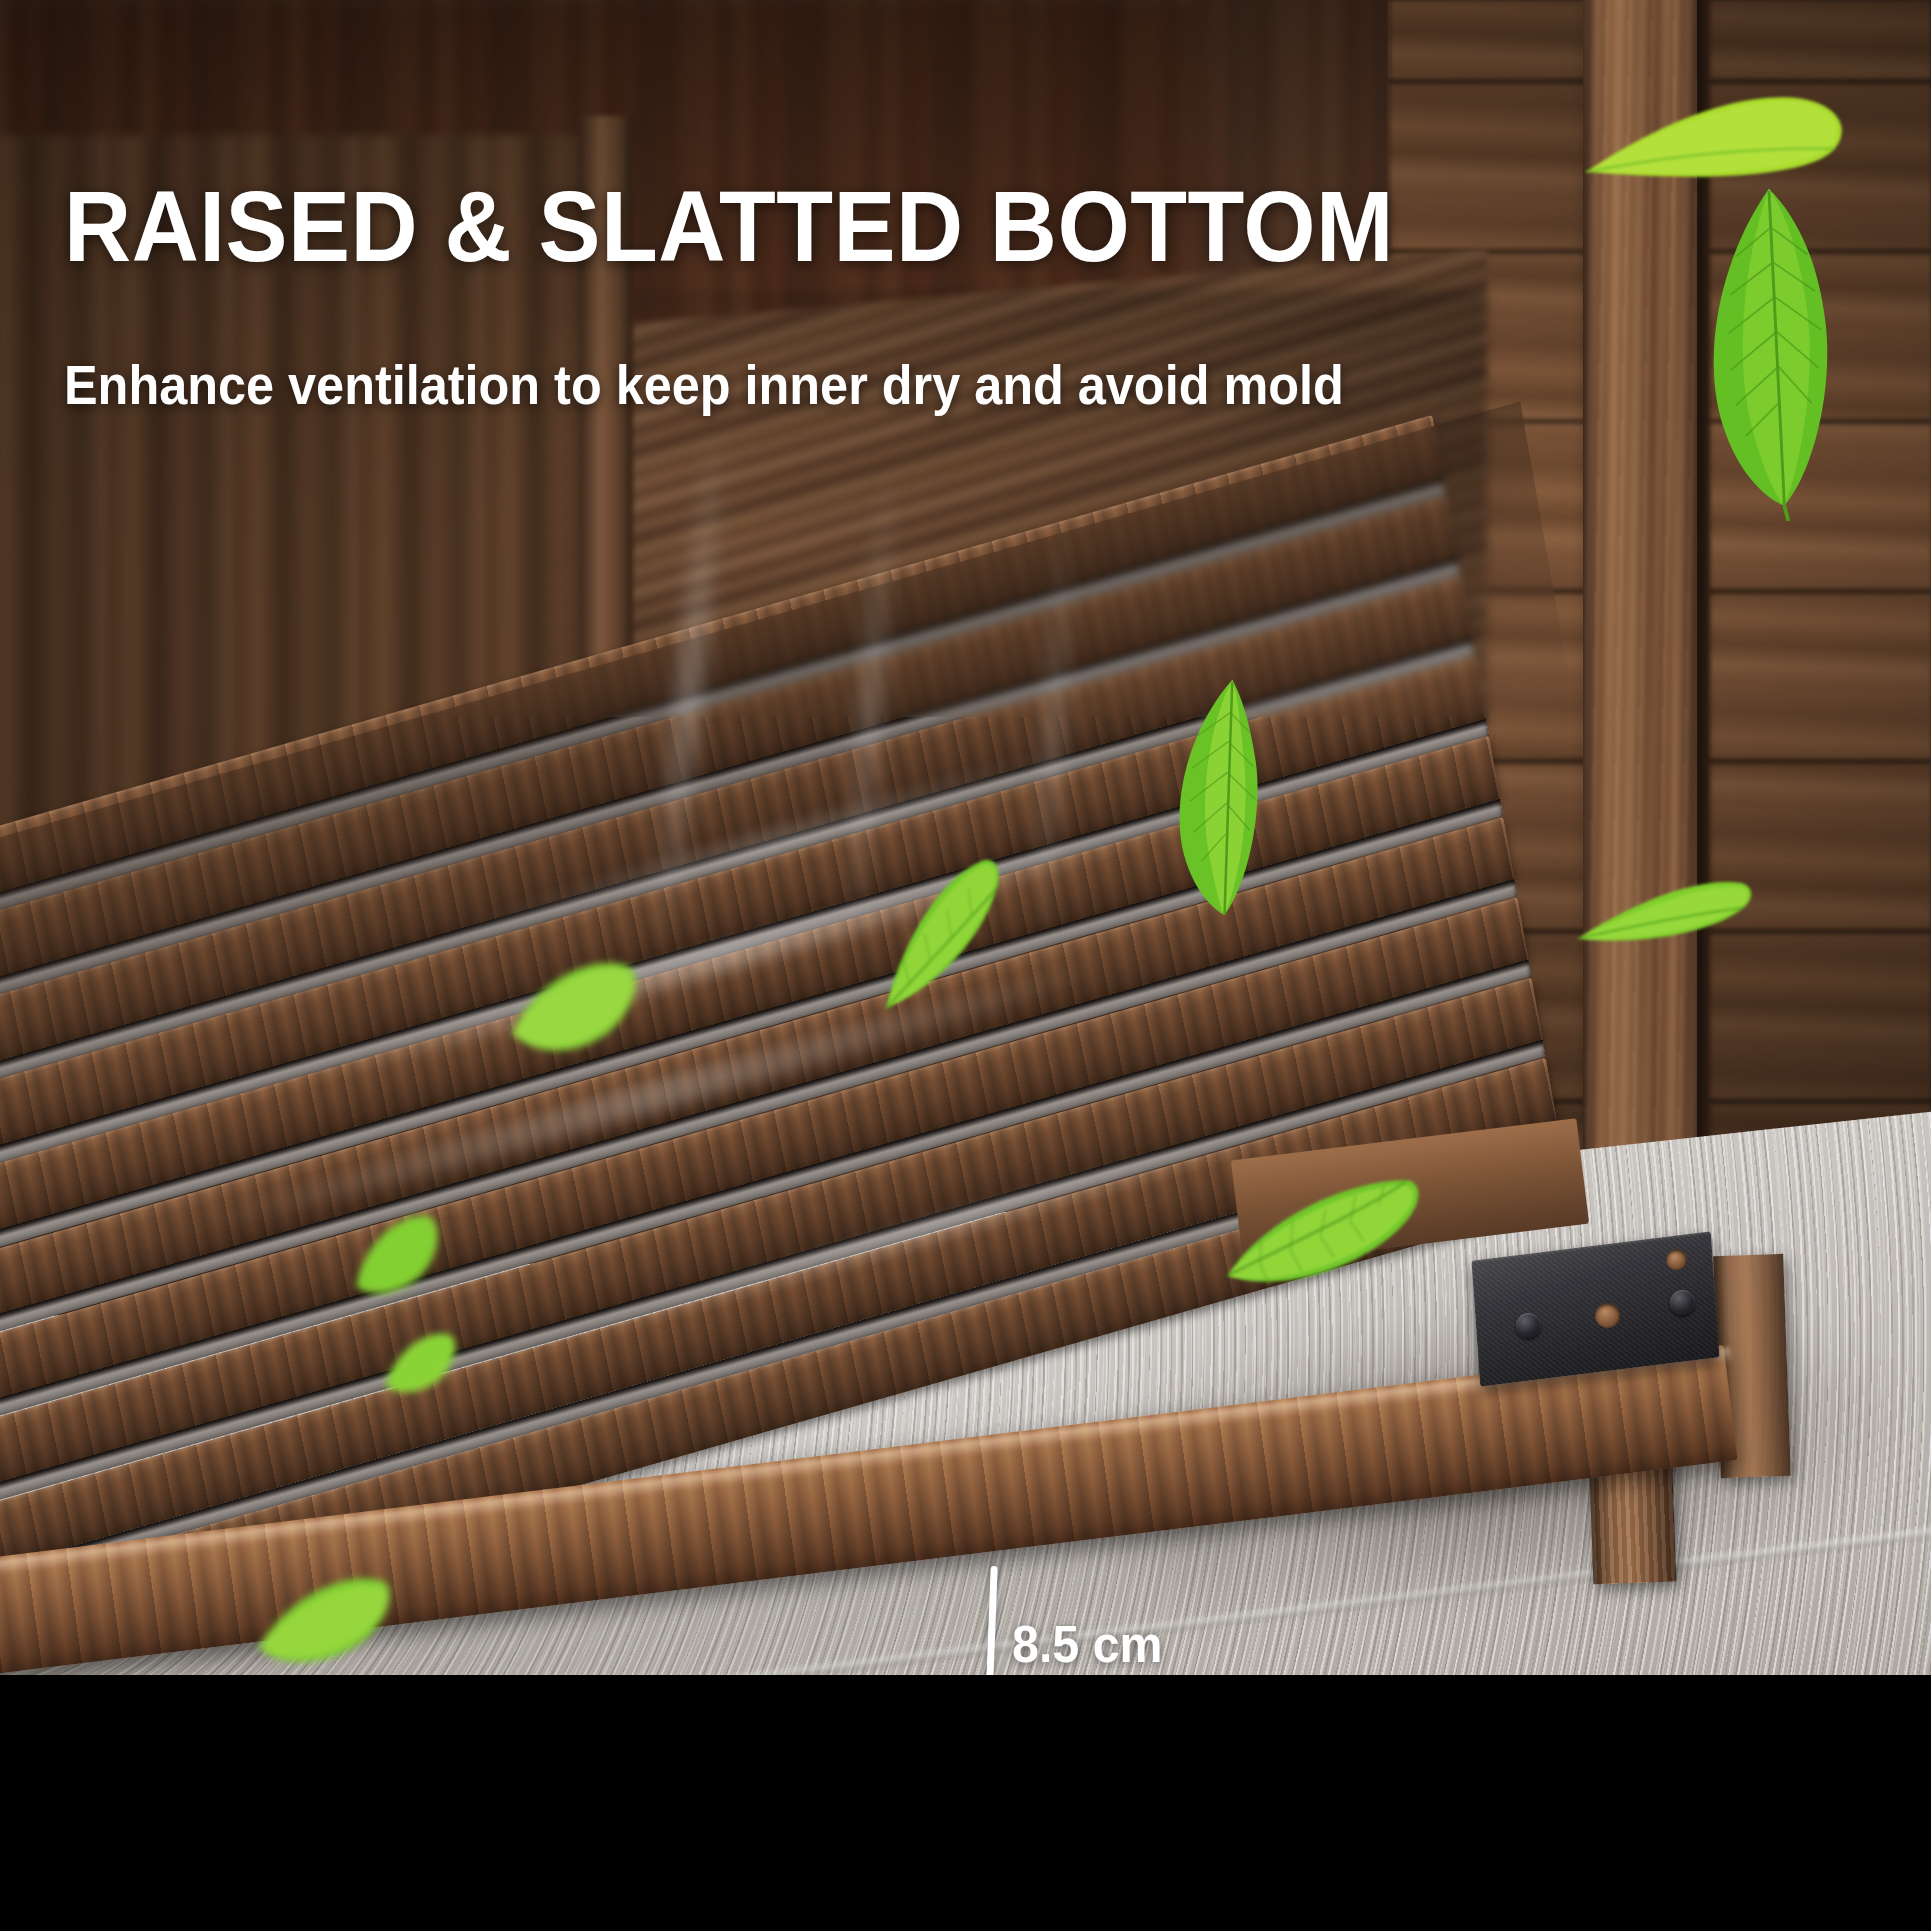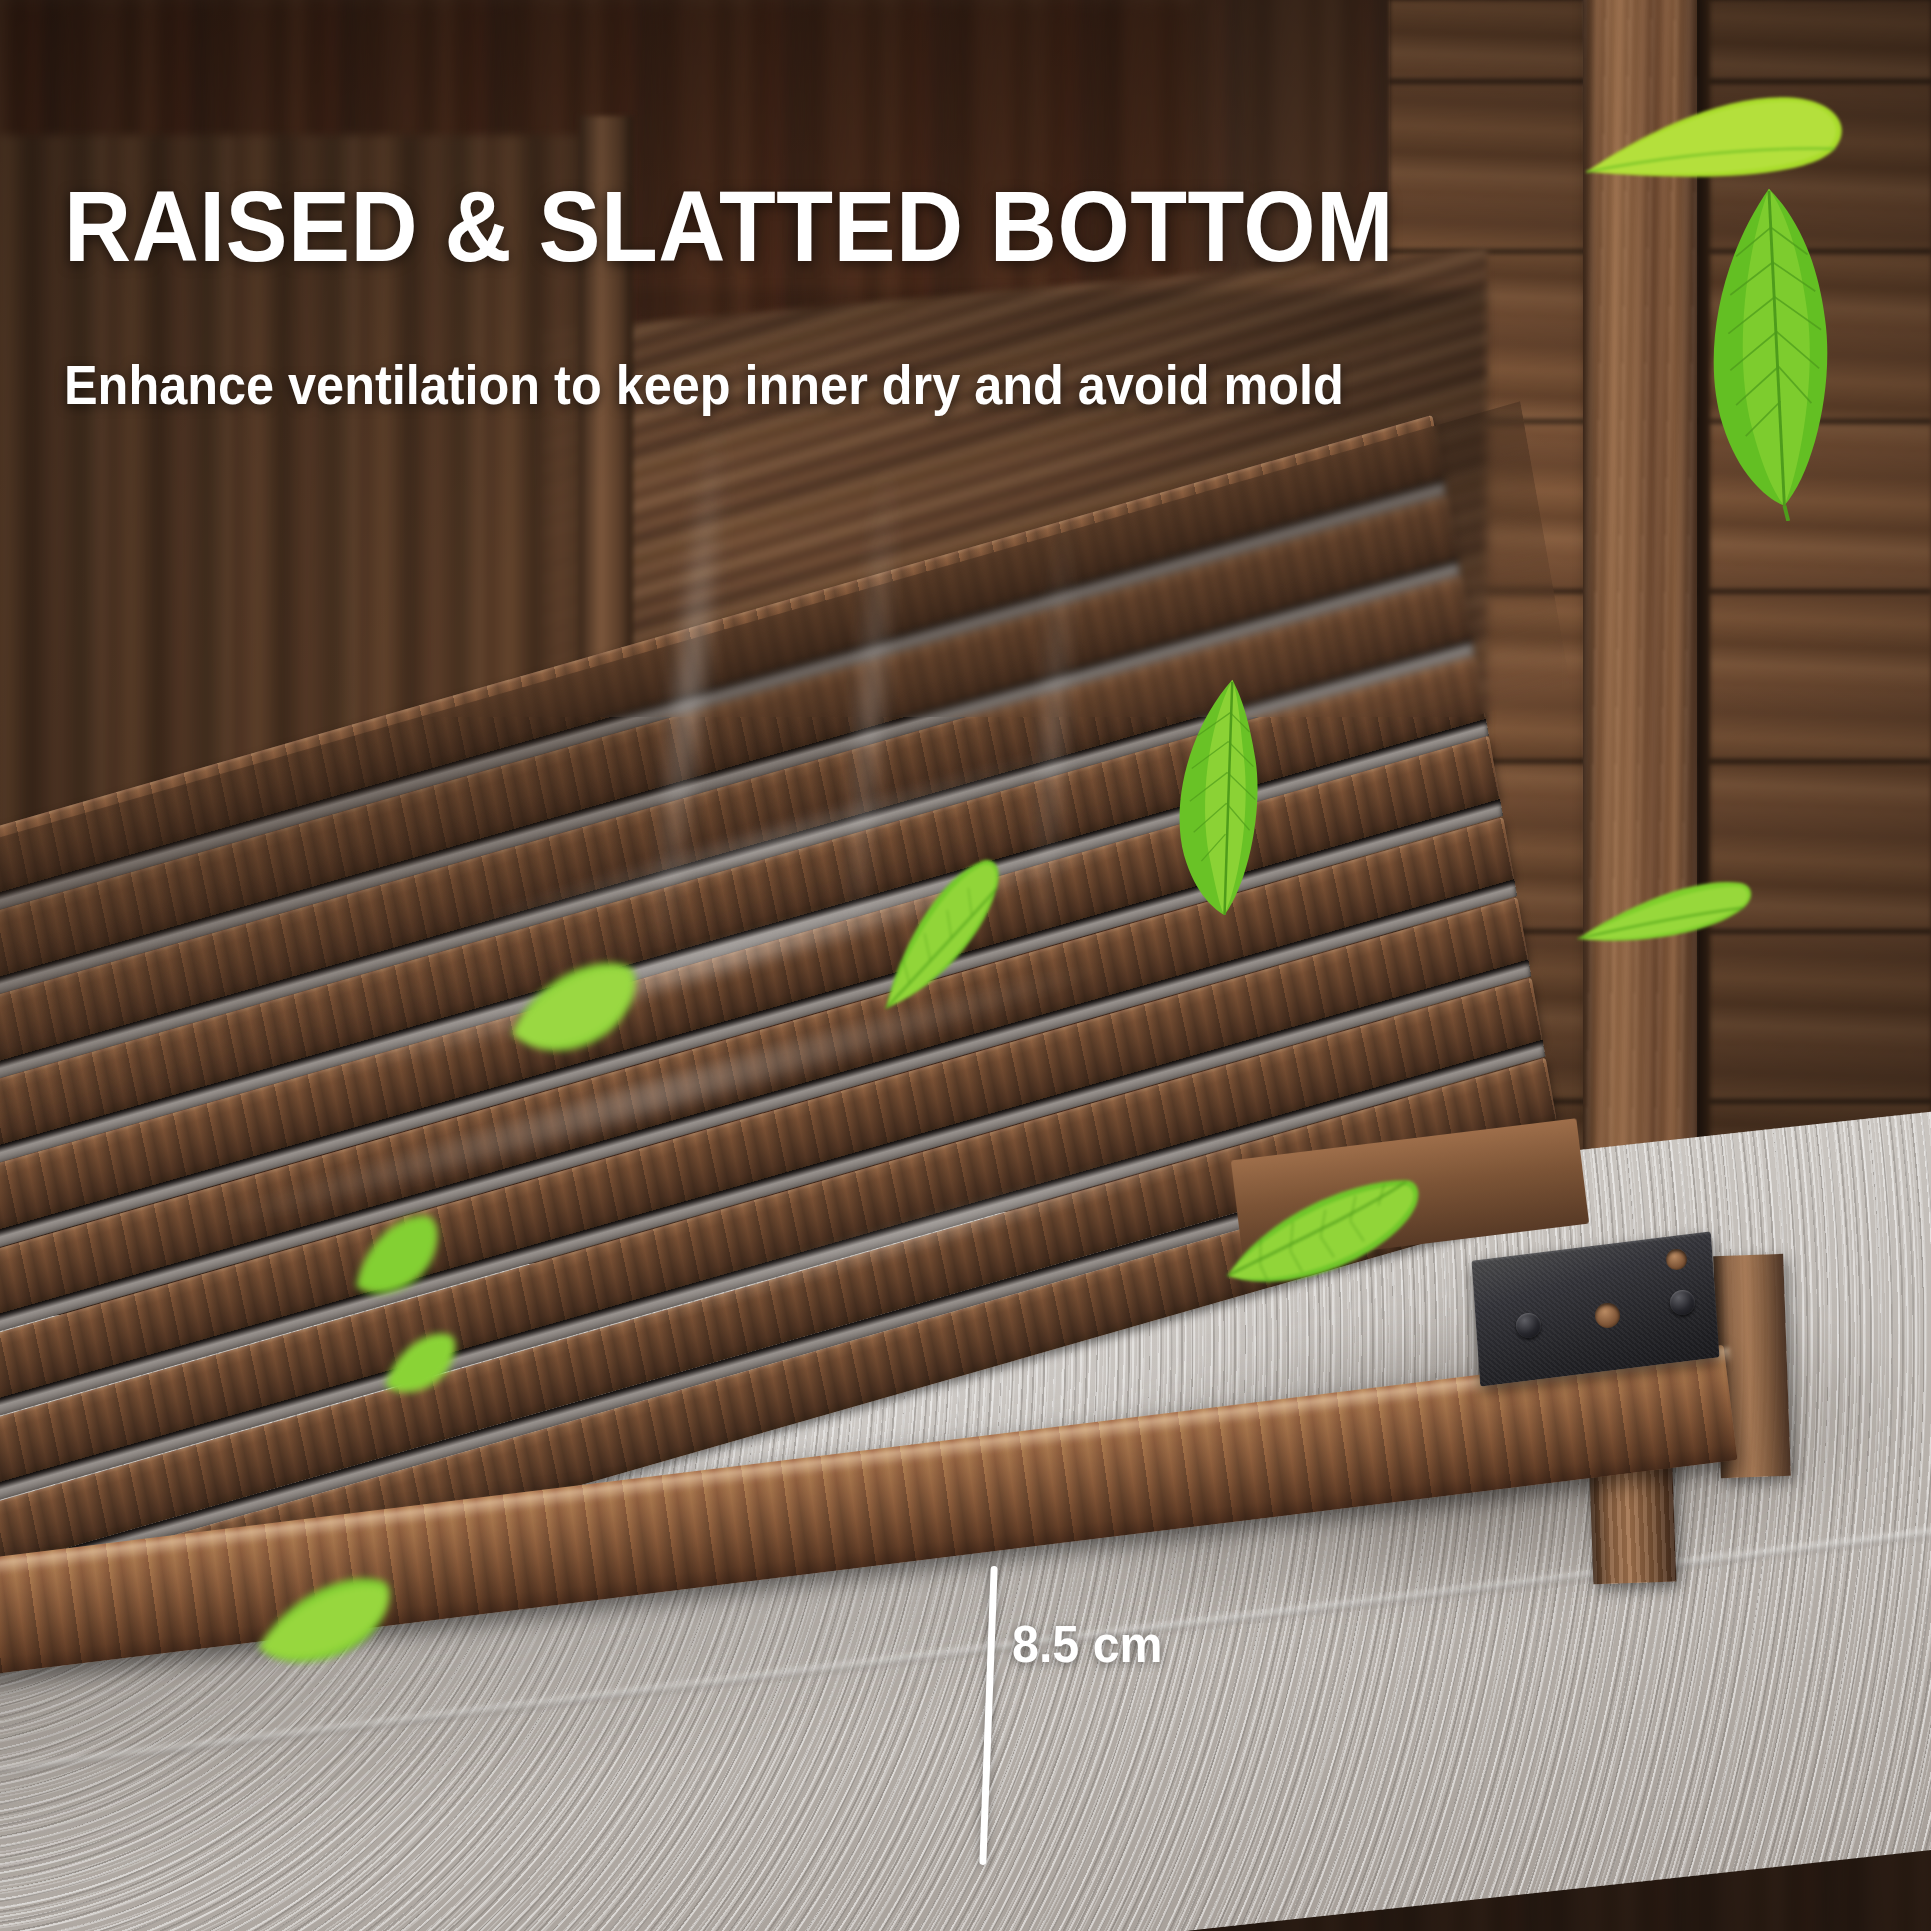--- a/index.html
+++ b/index.html
@@ -1,21 +1,21 @@
 <!DOCTYPE html>
 <html><head>
 <meta charset="utf-8">
 <title>Raised &amp; Slatted Bottom</title>
 <style>
   html,body{margin:0;padding:0;background:#000;}
   *{box-sizing:border-box;}
 
   #scene{
     position:relative;
-    width:1931px;height:1931px;
+    width:1931px;height:1675px;
     overflow:hidden;
     font-family:"Liberation Sans","DejaVu Sans",sans-serif;
     background:#4a3326;
   }
 
   
   .bg-wall{
     position:absolute;inset:0;
     background:
       linear-gradient(180deg,rgba(20,10,4,.32),rgba(20,10,4,0) 22%,rgba(10,5,2,.30) 100%),

